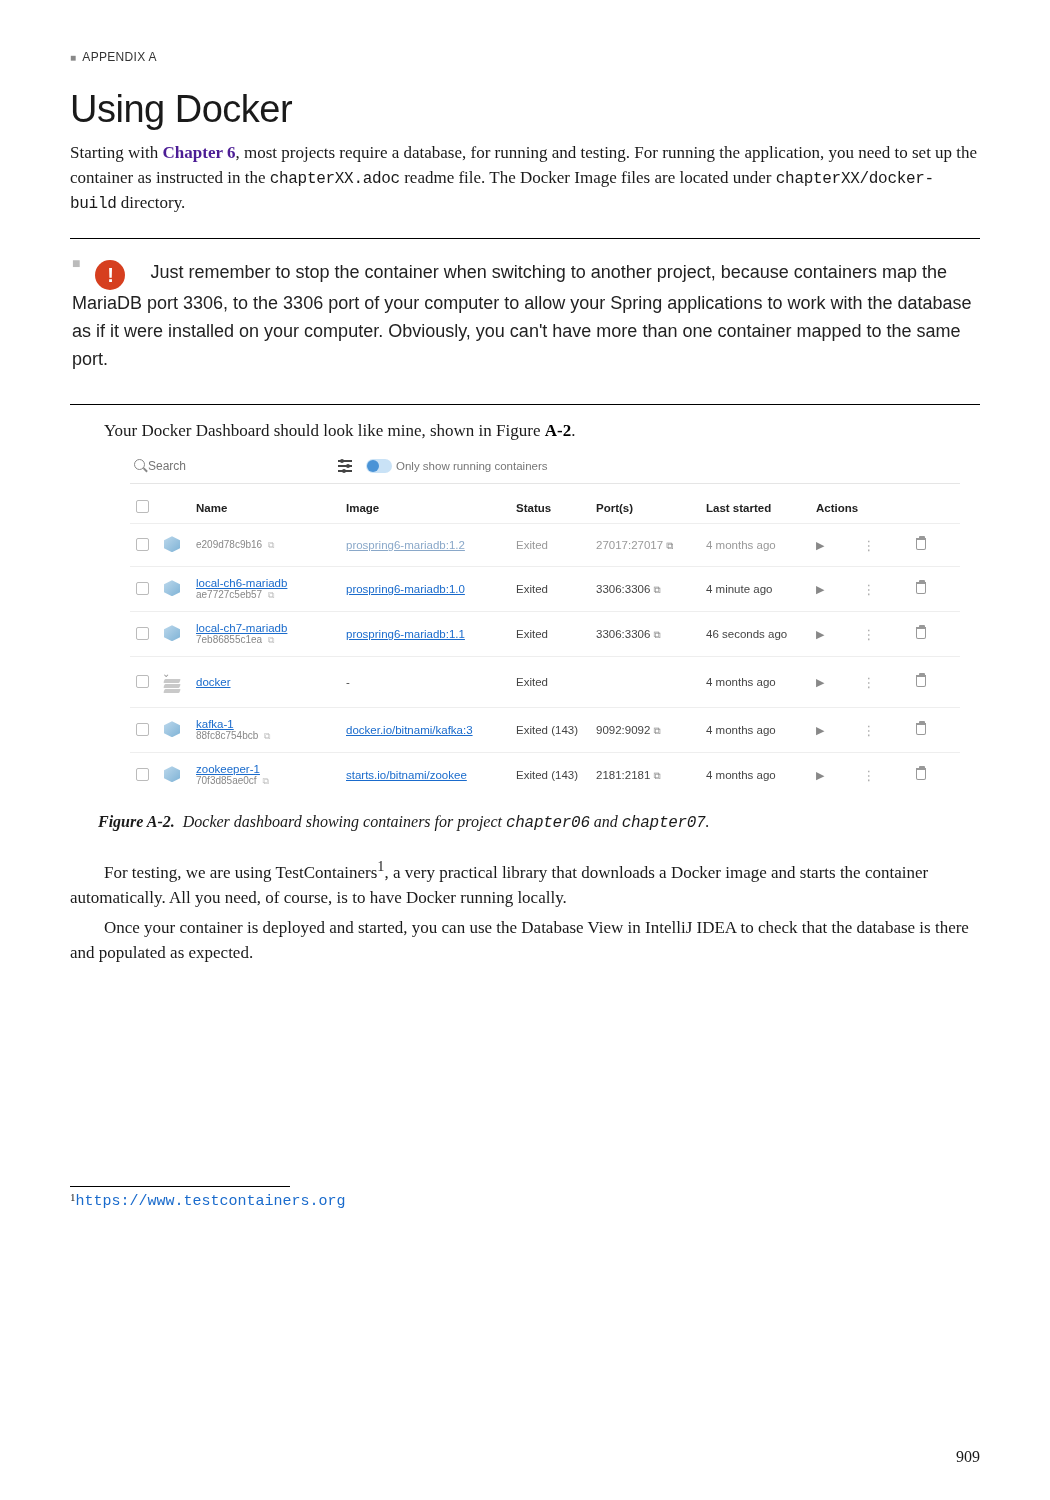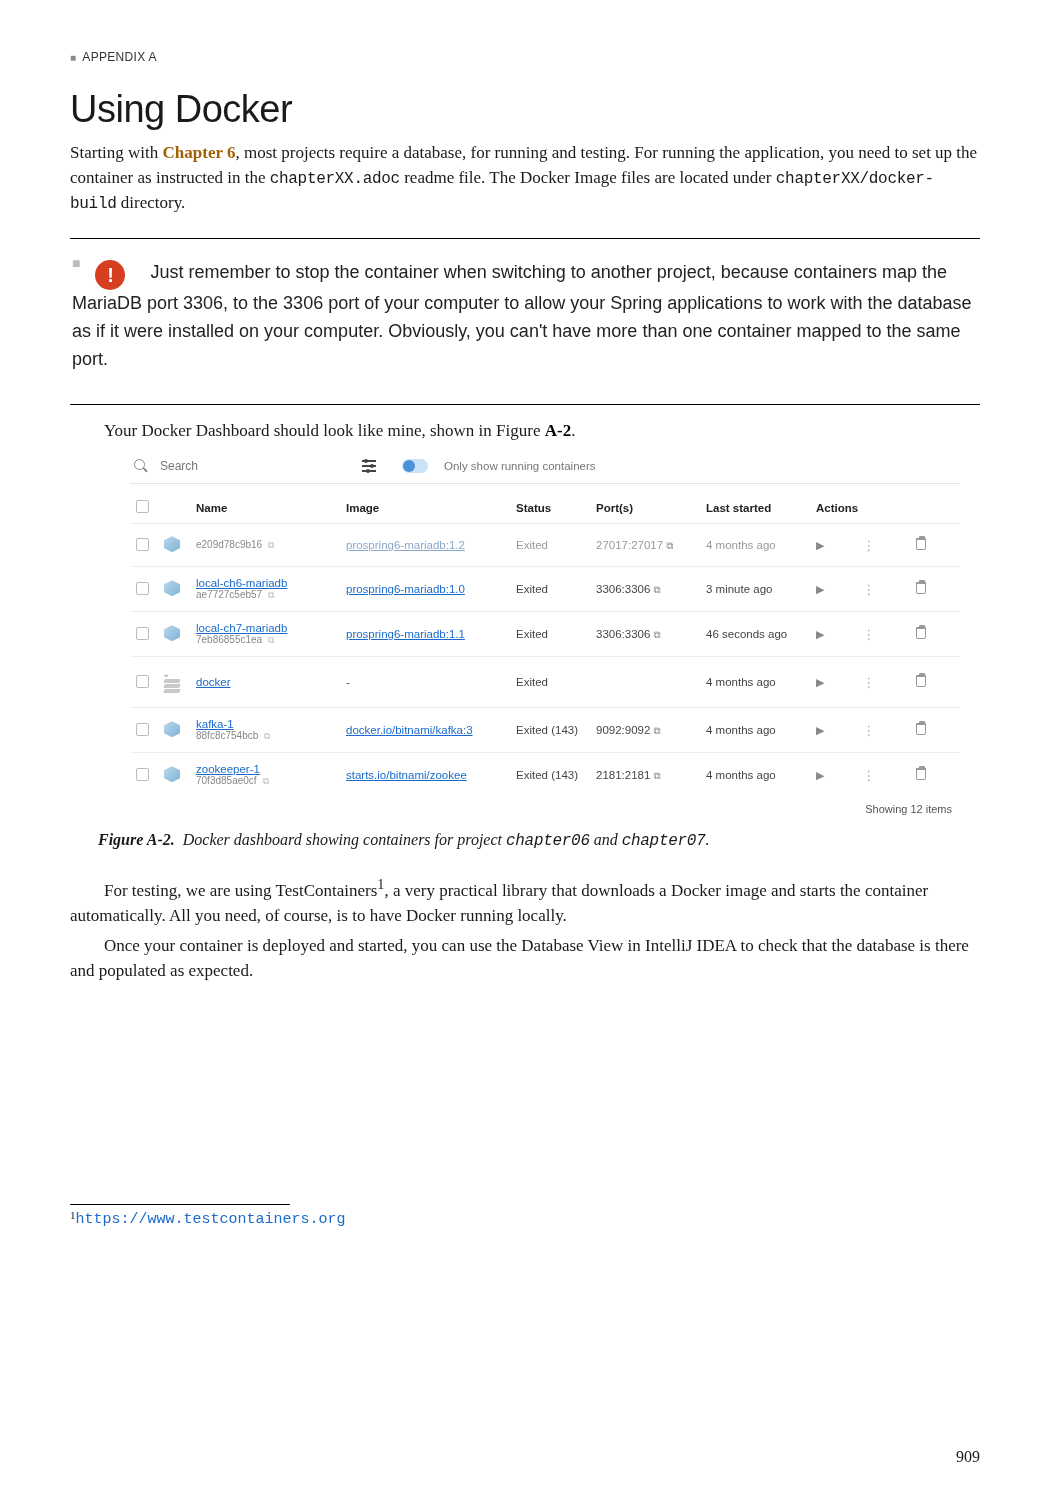--- a/index.html
+++ b/index.html
@@ -23,21 +23,21 @@
   .running-head .sq { font-size: 10px; color: #888; margin-right: 6px; }
   h1.section-title {
     font-family: Arial, Helvetica, sans-serif;
     font-weight: 400;
     font-size: 38px;
     letter-spacing: -0.5px;
     margin-bottom: 10px;
   }
   p.body { font-size: 17px; line-height: 1.45; margin-bottom: 6px; }
   p.body.indent { text-indent: 2em; }
-  .chap-link { color: #a16207; font-weight: 700; }
+  .chap-link { color: #4c1d95; font-weight: 700; }
   code, .mono { font-family: "Courier New", Courier, monospace; font-size: 16px; letter-spacing: -0.3px; }
   hr.rule { border: none; border-top: 1.5px solid #000; margin: 22px 0 14px 0; }
 
   .callout {
     font-family: Arial, Helvetica, sans-serif;
     font-size: 18px;
     line-height: 1.55;
     color: #222;
     padding: 0 2px 8px 2px;
   }
@@ -71,21 +71,21 @@
     display: flex; align-items: baseline; gap: 10px;
     margin-bottom: 2px;
   }
   .fig-head .title { font-size: 16px; font-weight: 700; color: #222; }
   .fig-head .feedback { font-size: 11px; color: #1a6bcc; }
   .fig-head .extlink { font-size: 9px; color: #1a6bcc; }
   .fig-sub { font-size: 10.5px; color: #555; margin-bottom: 22px; }
   .fig-sub .learn { color: #1a6bcc; }
 
   .searchrow {
-    display: flex; align-items: center; gap: 12px;
+    display: flex; align-items: center; 
     border-bottom: 1px solid #e5e5e5;
     padding: 6px 0 10px 4px;
     margin-bottom: 8px;
   }
   .searchrow .mag { width: 14px; height: 14px; position: relative; }
   .searchrow .mag::before {
     content: ""; position: absolute; width: 9px; height: 9px;
     border: 1.5px solid #888; border-radius: 50%; left: 0; top: 0;
   }
   .searchrow .mag::after {
@@ -246,21 +246,21 @@
           <td><span class="kebab">⋮</span></td>
           <td><span class="trash"></span></td>
         </tr>
         <tr>
           <td><span class="cb"></span></td>
           <td><span class="cube"></span></td>
           <td><span class="link">local-ch6-mariadb</span><div class="subid">ae7727c5eb57 <span class="copy">⧉</span></div></td>
           <td><span class="link">prospring6-mariadb:1.0</span></td>
           <td>Exited</td>
           <td><span>3306:3306</span><span class="port-launch">⧉</span></td>
-          <td>3 minute ago</td>
+          <td>4 minute ago</td>
           <td><span class="play">▶</span></td>
           <td><span class="kebab">⋮</span></td>
           <td><span class="trash"></span></td>
         </tr>
         <tr>
           <td><span class="cb"></span></td>
           <td><span class="cube"></span></td>
           <td><span class="link">local-ch7-mariadb</span><div class="subid">7eb86855c1ea <span class="copy">⧉</span></div></td>
           <td><span class="link">prospring6-mariadb:1.1</span></td>
           <td>Exited</td>
@@ -301,21 +301,20 @@
           <td><span class="link">starts.io/bitnami/zookee</span></td>
           <td>Exited (143)</td>
           <td><span>2181:2181</span><span class="port-launch">⧉</span></td>
           <td>4 months ago</td>
           <td><span class="play">▶</span></td>
           <td><span class="kebab">⋮</span></td>
           <td><span class="trash"></span></td>
         </tr>
       </tbody>
   </table>
-  <div class="showing">Showing 12 items</div>
 </div>
 
 <p class="caption-line">
   <b><i>Figure A-2.</i></b>&nbsp;&nbsp;<i>Docker dashboard showing containers for project <code>chapter06</code> and <code>chapter07</code>.</i>
 </p>
 
 <p class="body indent">For testing, we are using TestContainers<sup>1</sup>, a very practical library that downloads a Docker image and starts the container automatically. All you need, of course, is to have Docker running locally.</p>
 <p class="body indent">Once your container is deployed and started, you can use the Database View in IntelliJ IDEA to check that the database is there and populated as expected.</p>
 
 <hr class="foot-sep">

